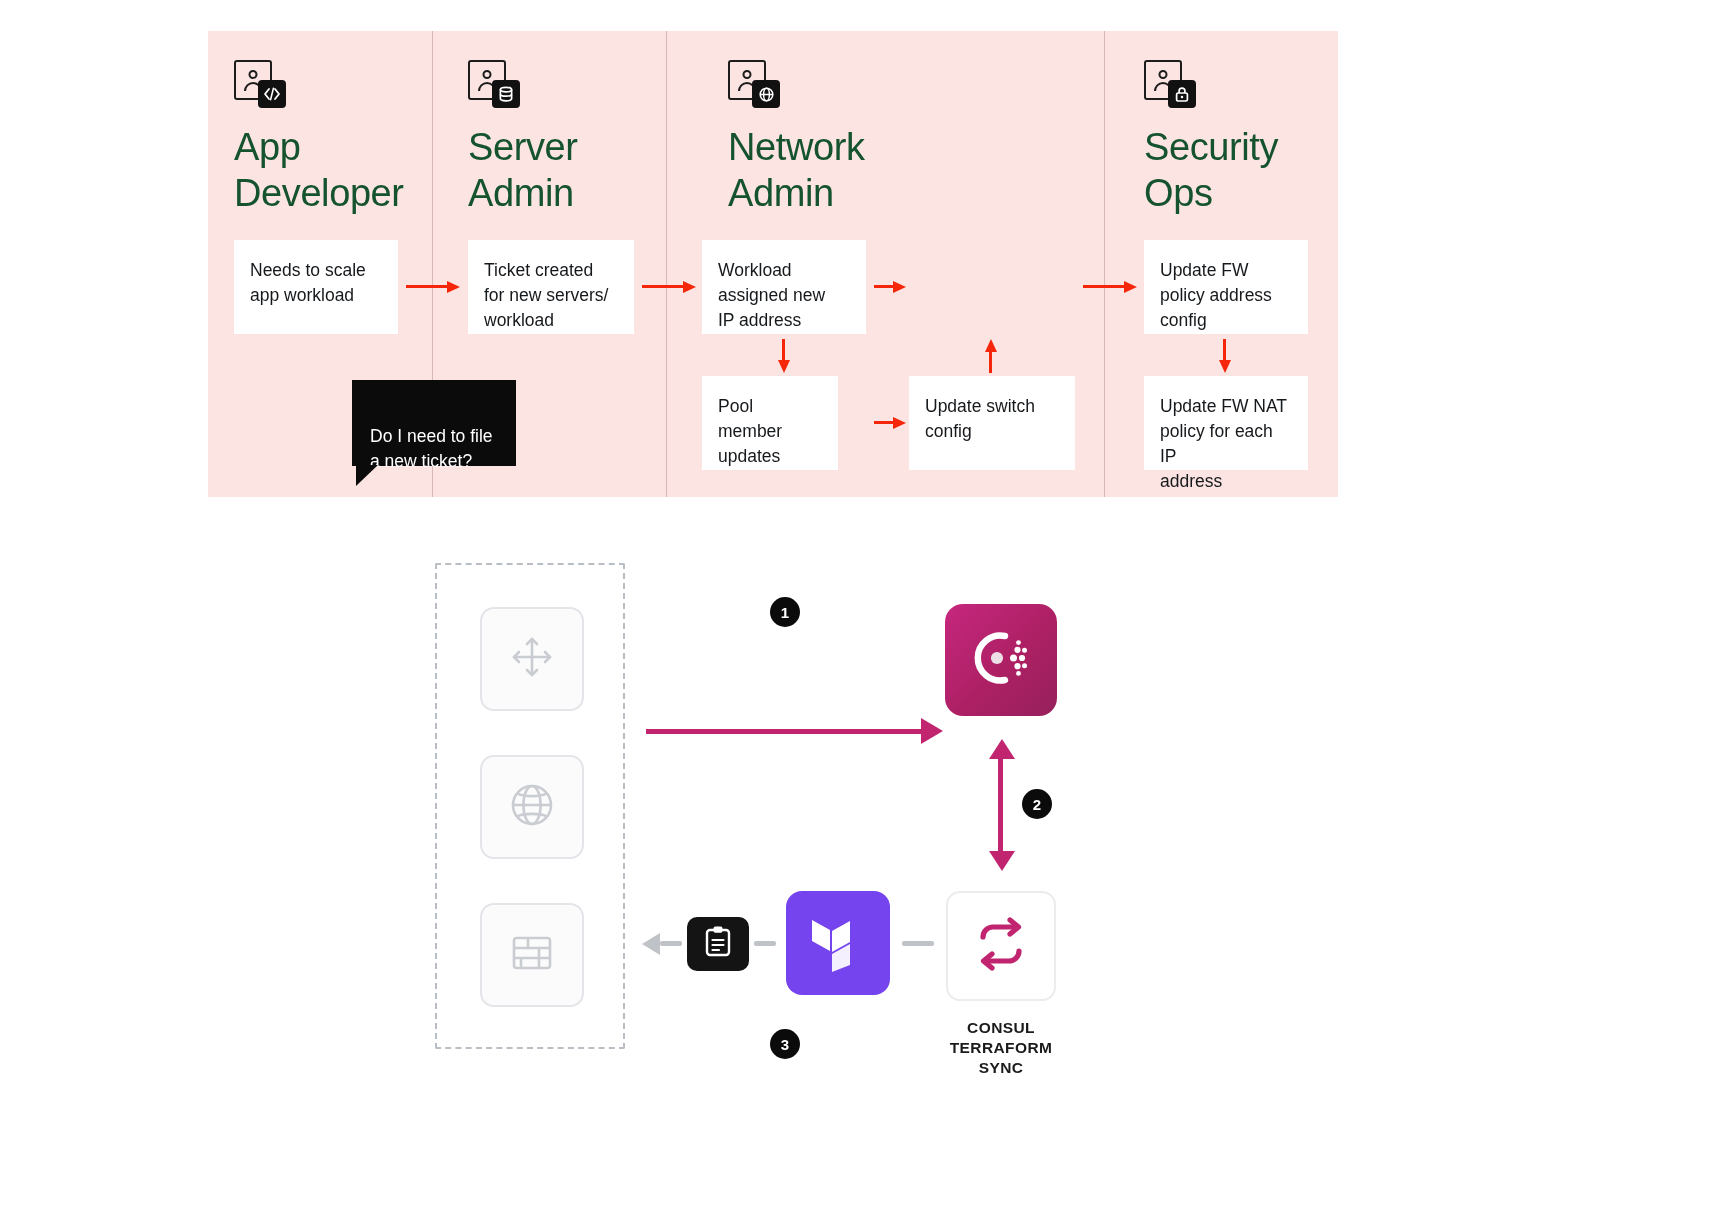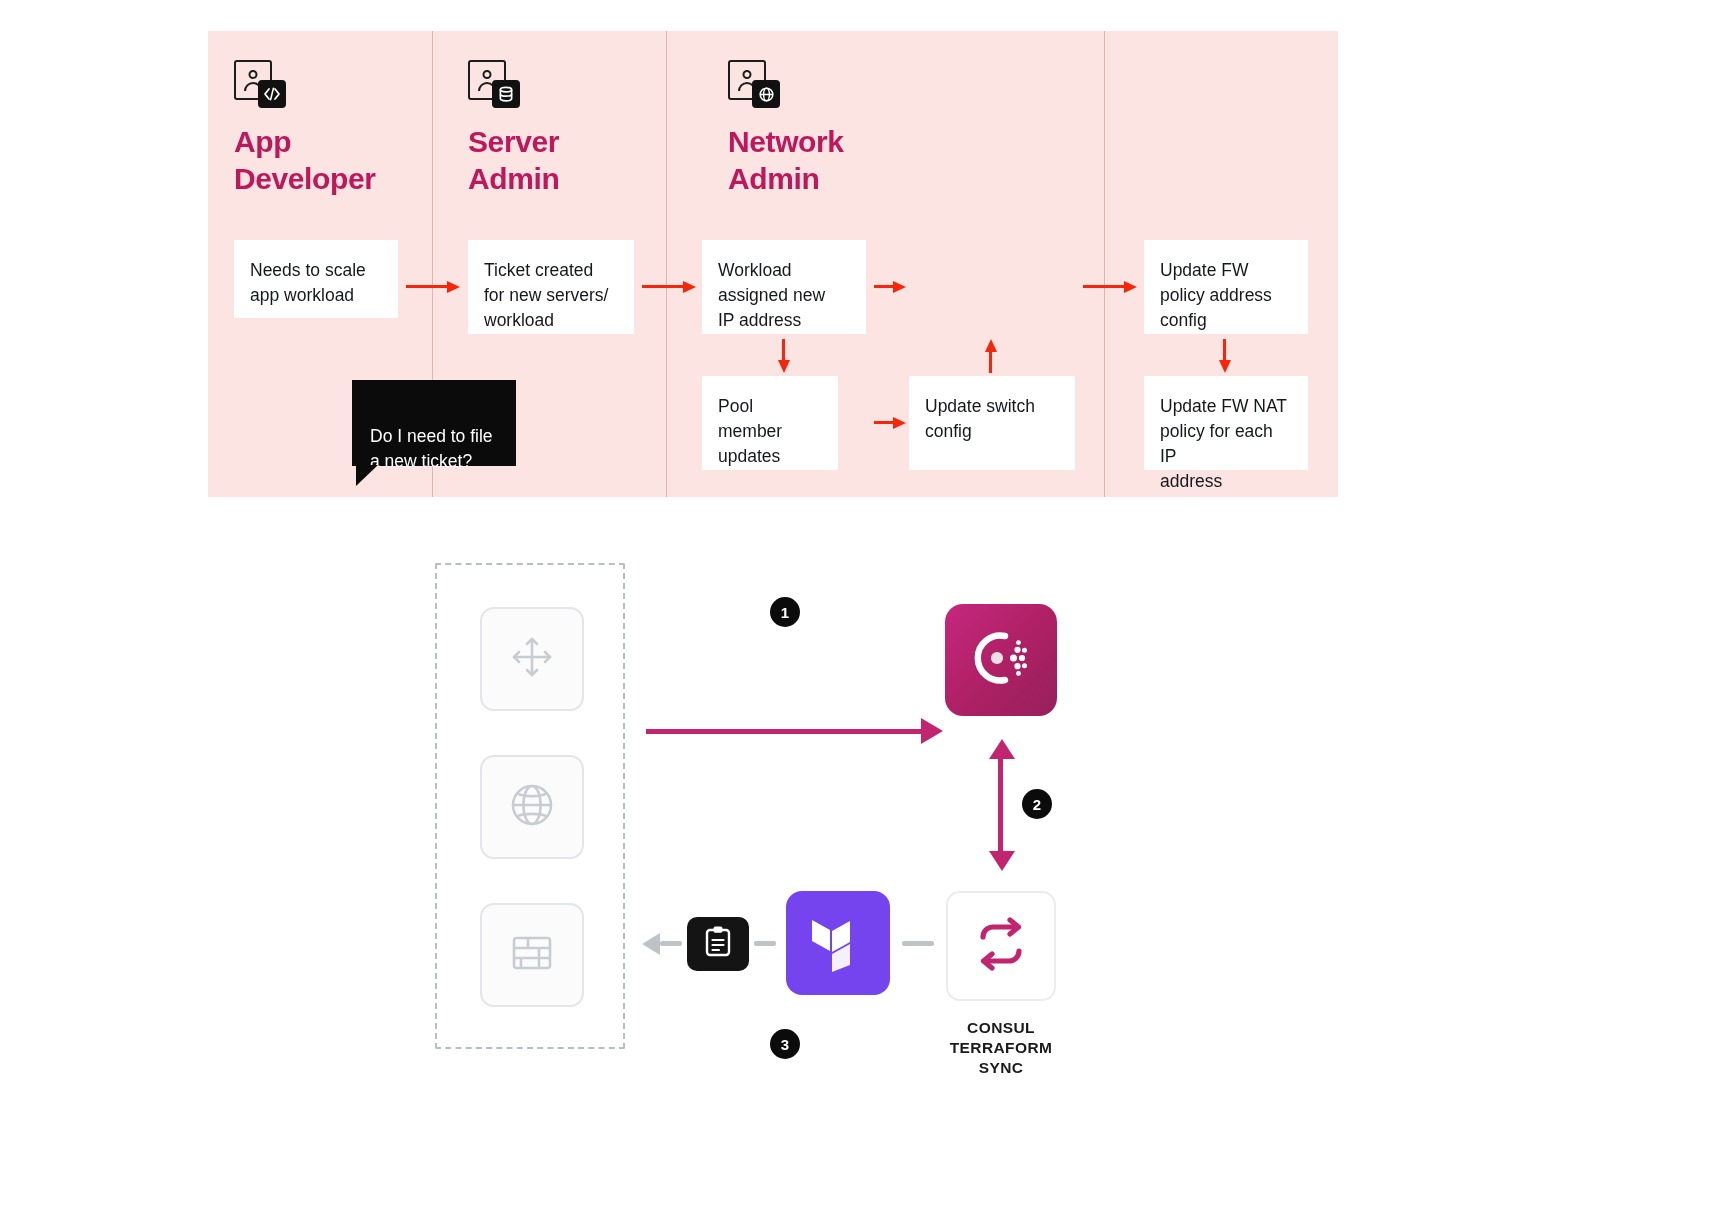--- a/index.html
+++ b/index.html
@@ -55,24 +55,24 @@
   }
   .badge-sq {
     position: absolute; left: 24px; top: 20px;
     width: 28px; height: 28px;
     background: #111111;
     border-radius: 4px;
     display: flex; align-items: center; justify-content: center;
   }
   .badge-sq svg { display: block; }
   .persona-title {
-    font-size: 30px;
-    font-weight: 700;
+    font-size: 38px;
+    font-weight: 400;
     line-height: 1.22;
-    color: #be185d;
+    color: #14532d;
     letter-spacing: -0.4px;
     white-space: pre-line;
   }
 
   
   .pbox {
     position: absolute;
     background: #ffffff;
     padding: 18px 16px 16px 16px;
     font-size: 17.5px;
@@ -298,22 +298,39 @@
             <circle cx="8.5" cy="8.5" r="6.3" fill="none" stroke="#fff" stroke-width="1.6"></circle>
             <ellipse cx="8.5" cy="8.5" rx="2.9" ry="6.3" fill="none" stroke="#fff" stroke-width="1.5"></ellipse>
             <path d="M2.2 8.5 H14.8" stroke="#fff" stroke-width="1.5"></path>
           </svg>
         </div>
       </div>
       <div class="persona-title">Network
 Admin</div>
     </div>
 
-
-    <div class="pbox" style="left:26px; top:209px; width:164px; height:78px;">Needs to scale
+    <div class="persona" style="left:936px; top:29px;">
+      <div class="persona-icon">
+        <div class="badge-card">
+          <div class="head"></div>
+          <div class="body"></div>
+        </div>
+        <div class="badge-sq">
+          <svg width="16" height="17" viewBox="0 0 16 17" aria-hidden="true">
+            <rect x="2.6" y="7" width="10.8" height="8" rx="1.6" fill="none" stroke="#fff" stroke-width="1.7"></rect>
+            <path d="M5.1 7 V5.1 a2.9 2.9 0 0 1 5.8 0 V7" fill="none" stroke="#fff" stroke-width="1.7"></path>
+            <circle cx="8" cy="10.9" r="1.25" fill="#fff"></circle>
+          </svg>
+        </div>
+      </div>
+      <div class="persona-title">Security
+Ops</div>
+    </div>
+
+    <div class="pbox" style="left:26px; top:209px; width:164px; height:94px;">Needs to scale
 app workload</div>
     <div class="pbox" style="left:260px; top:209px; width:166px; height:94px;">Ticket created
 for new servers/
 workload</div>
     <div class="pbox" style="left:494px; top:209px; width:164px; height:94px;">Workload
 assigned new
 IP address</div>
     <div class="pbox" style="left:936px; top:209px; width:164px; height:94px;">Update FW
 policy address
 config</div>

